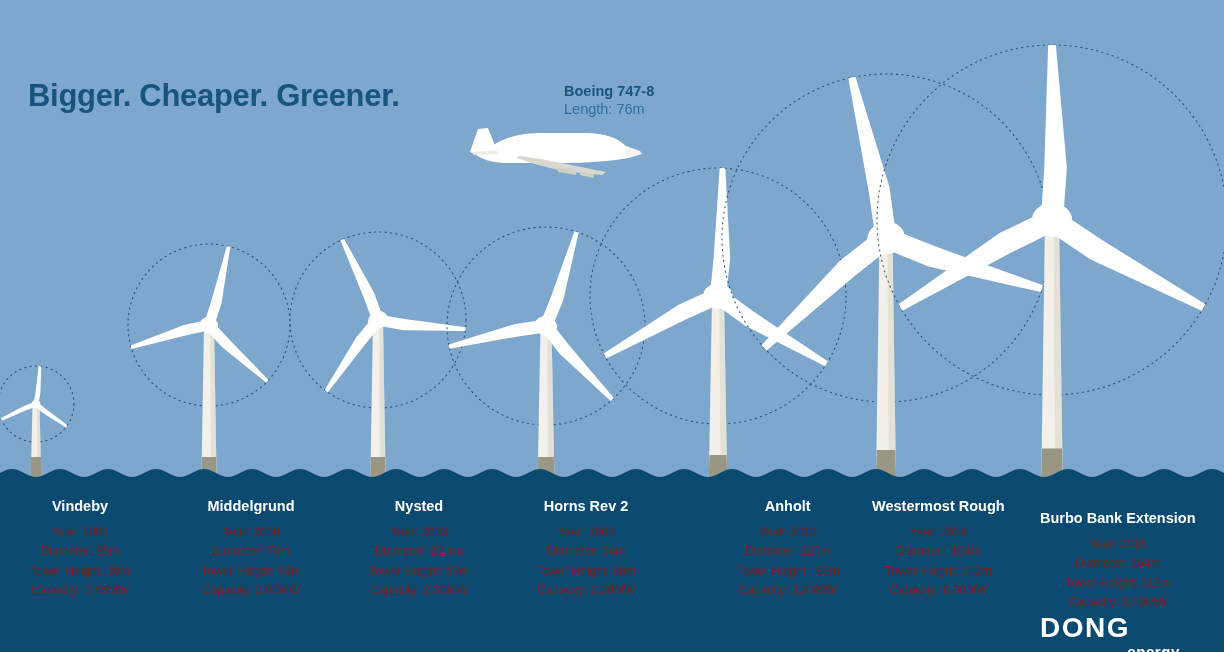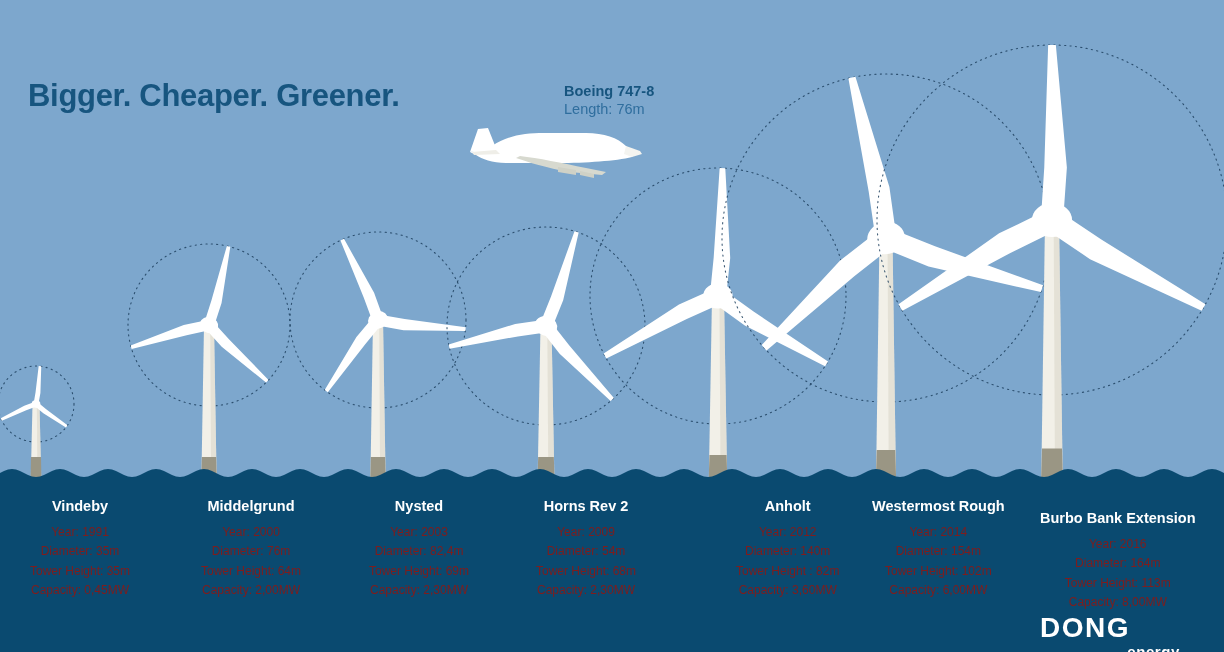--- a/index.html
+++ b/index.html
@@ -184,21 +184,21 @@
       <div class="site-label" style="left: 536px; top: 468px;">
         <div class="sl-name">Horns Rev 2</div>
         <div class="sl-row">Year: 2009</div>
         <div class="sl-row">Diameter: 54m</div>
         <div class="sl-row">Tower Height: 68m</div>
         <div class="sl-row">Capacity: 2,30MW</div>
       </div>
       <div class="site-label" style="left: 736px; top: 468px;">
         <div class="sl-name">Anholt</div>
         <div class="sl-row">Year: 2012</div>
-        <div class="sl-row">Diameter: 140m</div>
+        <div class="sl-row">Diameter: 120m</div>
         <div class="sl-row">Tower Height : 82m</div>
         <div class="sl-row">Capacity: 3,60MW</div>
       </div>
       <div class="site-label" style="left: 872px; top: 468px;">
         <div class="sl-name">Westermost Rough</div>
         <div class="sl-row">Year: 2014</div>
         <div class="sl-row">Diameter: 154m</div>
         <div class="sl-row">Tower Height: 102m</div>
         <div class="sl-row">Capacity: 6,00MW</div>
       </div>

